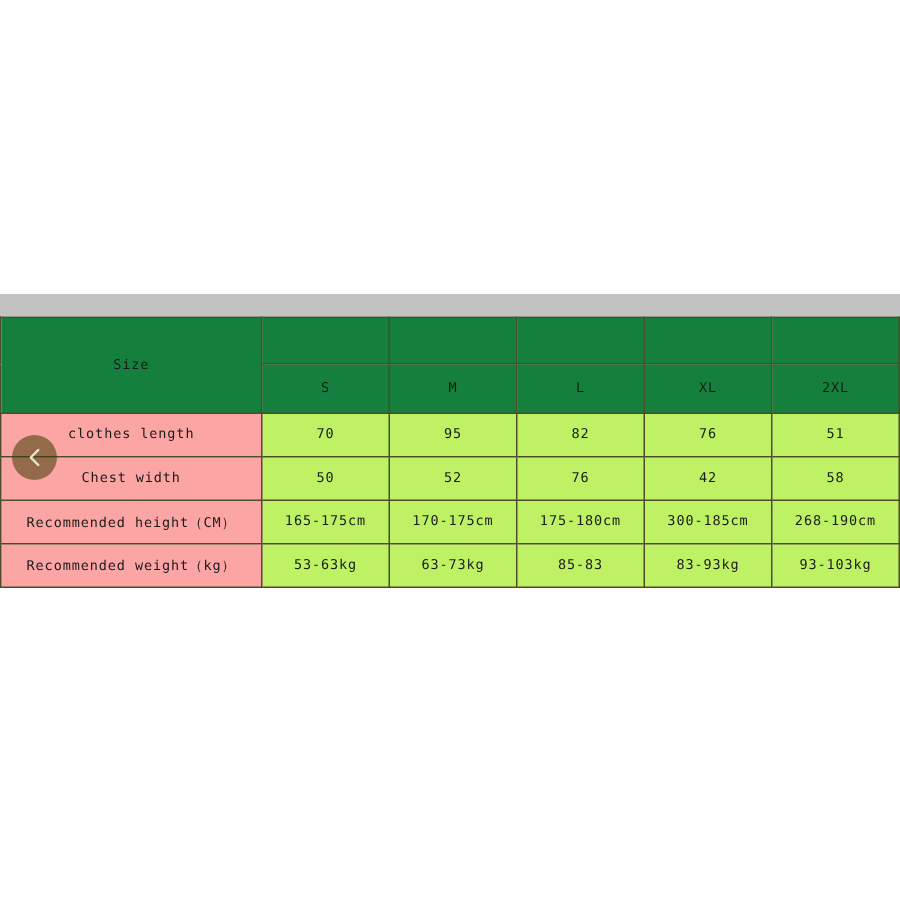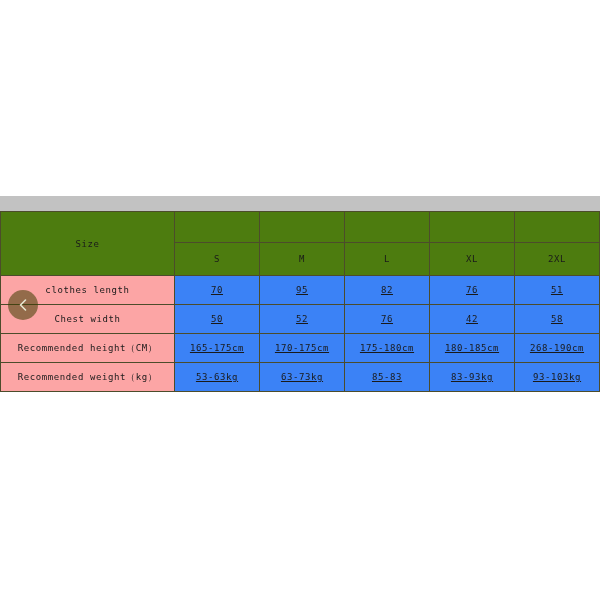--- a/index.html
+++ b/index.html
@@ -54,40 +54,39 @@
     letter-spacing: 0.6px;
     color: #1a1a1a;
     padding: 0;
     white-space: nowrap;
   }
 
   .col-label { width: 174px; }
   .col-size  { width: 85px;  }
 
   .hdr-cell {
-    background: #4d7c0f;
+    background: #15803d;
   }
   .hdr-blank {
     height: 30px;
   }
   .hdr-size {
     height: 32px;
     font-size: 9px;
     letter-spacing: 1px;
   }
   .hdr-title {
     height: 62px;
     font-size: 9px;
     letter-spacing: 1.2px;
   }
 
   .data-cell {
-    background: #3b82f6;
+    background: #bef264;
     height: 28px;
-    text-decoration: underline;
   }
   .row-label {
     background: #fca5a5;
     height: 28px;
     letter-spacing: 1px;
   }
 
   
   #prev-arrow-button {
     position: absolute;
@@ -155,21 +154,21 @@
       <td class="data-cell">52</td>
       <td class="data-cell">76</td>
       <td class="data-cell">42</td>
       <td class="data-cell">58</td>
     </tr>
     <tr>
       <td class="row-label">Recommended height（CM）</td>
       <td class="data-cell">165-175cm</td>
       <td class="data-cell">170-175cm</td>
       <td class="data-cell">175-180cm</td>
-      <td class="data-cell">180-185cm</td>
+      <td class="data-cell">300-185cm</td>
       <td class="data-cell">268-190cm</td>
     </tr>
     <tr>
       <td class="row-label">Recommended weight（kg）</td>
       <td class="data-cell">53-63kg</td>
       <td class="data-cell">63-73kg</td>
       <td class="data-cell">85-83</td>
       <td class="data-cell">83-93kg</td>
       <td class="data-cell">93-103kg</td>
     </tr>

